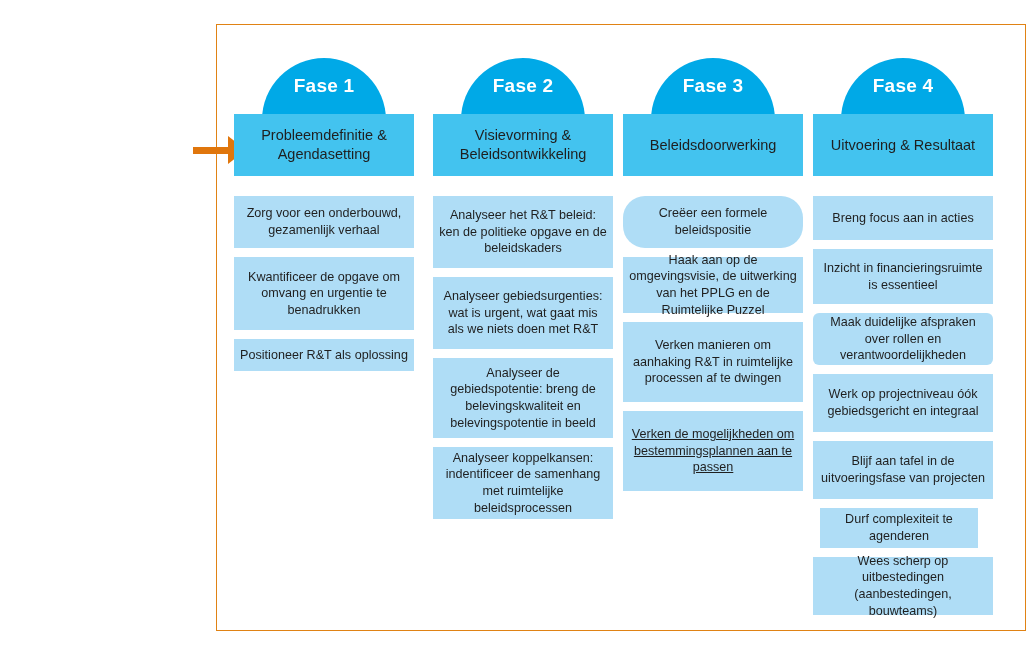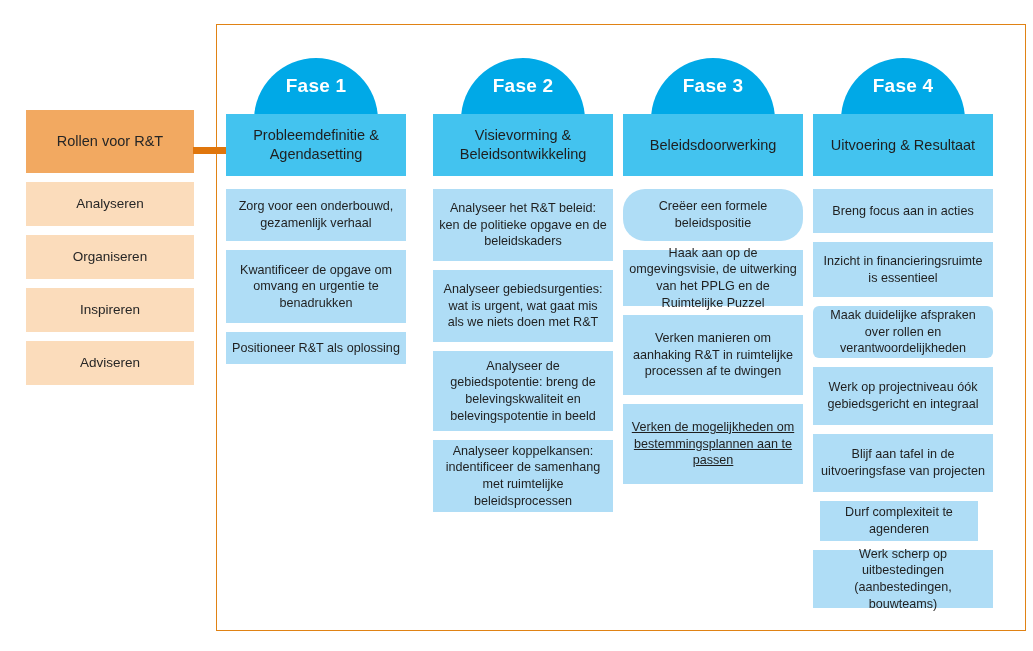--- a/index.html
+++ b/index.html
@@ -34,21 +34,21 @@
     position:absolute;left:193px;top:147px;width:40px;height:7px;background:#E0760C;
   }
   .arrow-head{
     position:absolute;left:228px;top:136px;width:0;height:0;
     border-top:14px solid transparent;border-bottom:14px solid transparent;
     border-left:18px solid #E0760C;
   }
 
   
   .col{position:absolute;top:58px;width:180px;}
-  .col-1{left:226px;}
+  .col-1{left:234px;}
   .col-2{left:433px;}
   .col-3{left:623px;}
   .col-4{left:813px;}
 
   .dome-wrap{position:relative;height:56px;width:180px;}
   .dome{
     position:absolute;left:28px;top:0;width:124px;height:112px;
     background:#00A9E7;border-radius:62px 62px 0 0;
   }
   .dome-label{
@@ -58,21 +58,21 @@
     z-index:3;
   }
 
   .phase-head{
     position:relative;z-index:2;width:180px;height:62px;box-sizing:border-box;
     background:#43C3EF;
     display:flex;align-items:center;justify-content:center;text-align:center;
     font-size:14.5px;line-height:1.3;color:#1f1f1f;padding:4px 7px;
   }
 
-  .boxes{margin-top:13px;width:180px;}
+  .boxes{margin-top:20px;width:180px;}
   .pbox{
     width:180px;box-sizing:border-box;background:#AFDDF6;
     display:flex;align-items:center;justify-content:center;text-align:center;
     font-size:12.6px;line-height:1.32;color:#1f1f1f;
     padding:5px 6px;margin-bottom:9px;
   }
   .pbox.narrow{width:158px;margin-left:7px;}
 
   
   .col-1 .pbox:nth-child(1){height:52px;}
@@ -99,27 +99,20 @@
   .col-4 .pbox:nth-child(6){height:40px;}
   .col-4 .pbox:nth-child(7){height:58px;}
 </style>
 </head>
 <body>
 
 <div class="canvas">
 
   <div class="frame"></div>
 
-  <div class="roles">
-    <div class="role-box role-head">Rollen voor R&amp;T</div>
-    <div class="role-box role-item">Analyseren</div>
-    <div class="role-box role-item">Organiseren</div>
-    <div class="role-box role-item">Inspireren</div>
-    <div class="role-box role-item">Adviseren</div>
-  </div>
 
   <div class="arrow-shaft"></div>
   <div class="arrow-head"></div>
 
   <div class="col col-1">
     <div class="dome-wrap">
       <div class="dome"></div>
       <div class="dome-label">Fase 1</div>
     </div>
     <div class="phase-head">Probleemdefinitie &amp; Agendasetting</div>
@@ -164,17 +157,17 @@
       <div class="dome-label">Fase 4</div>
     </div>
     <div class="phase-head">Uitvoering &amp; Resultaat</div>
     <div class="boxes">
       <div class="pbox">Breng focus aan in acties</div>
       <div class="pbox">Inzicht in financieringsruimte is essentieel</div>
       <div class="pbox">Maak duidelijke afspraken over rollen en verantwoordelijkheden</div>
       <div class="pbox">Werk op projectniveau óók gebiedsgericht en integraal</div>
       <div class="pbox">Blijf aan tafel in de uitvoeringsfase van projecten</div>
       <div class="pbox narrow">Durf complexiteit te agenderen</div>
-      <div class="pbox">Werk scherp op uitbestedingen (aanbestedingen, bouwteams)</div>
+      <div class="pbox">Wees scherp op uitbestedingen (aanbestedingen, bouwteams)</div>
     </div>
   </div>
 
 </div>
 
 </body></html>

